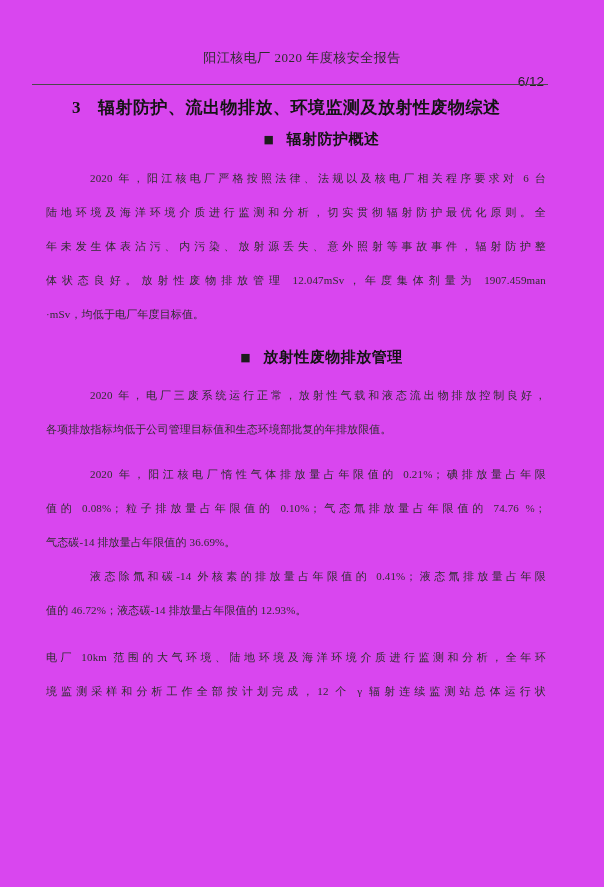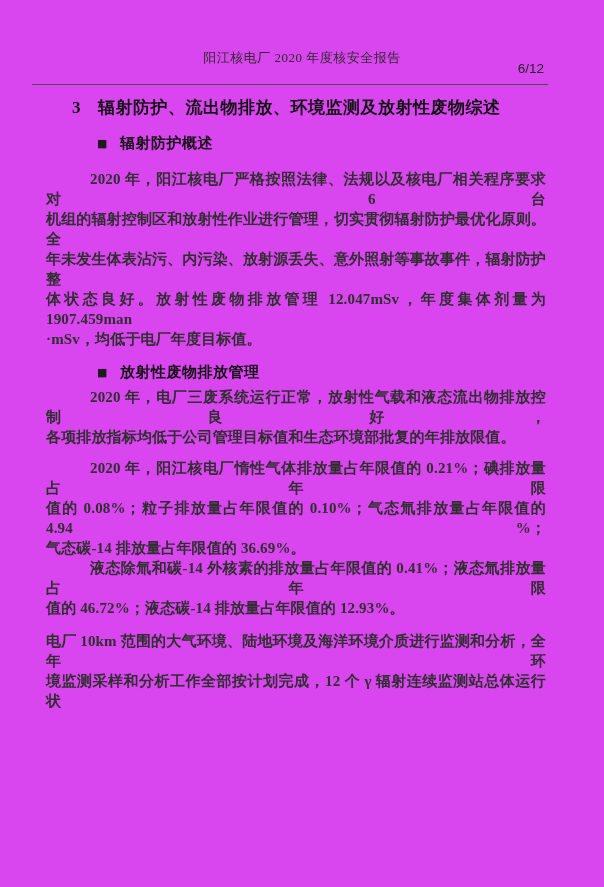--- a/index.html
+++ b/index.html
@@ -13,58 +13,58 @@
     font-family:"Liberation Serif","DejaVu Serif",serif;
     overflow:hidden;
     box-shadow:0 0 4px rgba(0,0,0,.15);
   }
   .header-title {
     position:absolute; top:49px; left:0; right:0;
     text-align:center;
     font-size:13px; color:#2c2c2c; letter-spacing:.5px;
   }
   .page-number {
-    position:absolute; top:61px; right:60px;
+    position:absolute; top:74px; right:60px;
     font-size:13.5px; color:#222;
     font-family:"Liberation Sans","DejaVu Sans",sans-serif;
   }
   .rule {
     position:absolute; top:84px; left:32px; width:516px;
     border-top:1.5px solid #4a4a4a;
   }
   .content {
     position:absolute; top:85px; left:46px; width:500px;
   }
   .section-heading {
     padding-left:26px;
     font-size:17px; font-weight:bold; color:#141414;
     line-height:20px; letter-spacing:.5px;
   }
   .section-heading .sec-num { margin-right:17px; }
   .subsection-heading {
     padding-left:51px;
     font-size:15px; font-weight:bold; color:#141414;
-    line-height:26px; letter-spacing:.5px;
+    line-height:18px; letter-spacing:.5px;text-align:center;
   }
   .bullet {
     display:inline-block;
     font-family:"DejaVu Sans",sans-serif;
     font-size:11px; margin-right:12px; color:#1c1c1c;
     transform:translateY(-1px);
   }
   .para { margin:0; }
   .line {
-    font-size:15px; line-height:20px;
-    letter-spacing:.15px; color:#2f2f2f;font-weight:bold;
+    font-size:11px; line-height:34px;
+    letter-spacing:.15px; color:#2f2f2f;
   }
   .line.fill { text-align:justify; text-align-last:justify; }
   .line.first { text-indent:44px; }
   .mt13{margin-top:13px}.mt12{margin-top:12px}.mt11{margin-top:11px}
-  .mt10{}.mt9{margin-top:0}
-  .mt3{margin-top:3px}.mt2{margin-top:10px}
+  .mt10{margin-top:10px}.mt9{margin-top:0}
+  .mt3{margin-top:3px}.mt2{margin-top:17px}
 </style>
 </head>
 <body>
 
 <div class="page">
 
   <div class="header-title">阳江核电厂 2020 年度核安全报告</div>
   <div class="page-number">6/12</div>
   <div class="rule"></div>
 
@@ -72,36 +72,36 @@
 
     <div class="section-heading mt13">
       <span class="sec-num">3</span><span>辐射防护、流出物排放、环境监测及放射性废物综述</span>
     </div>
 
     <div class="subsection-heading mt12">
       <span class="bullet">■</span><span>辐射防护概述</span>
     </div>
     <div class="para mt11">
       <div class="line first fill">2020 年，阳江核电厂严格按照法律、法规以及核电厂相关程序要求对 6 台</div>
-      <div class="line fill">机组的辐射控制区和放射性作业进行管理，切实贯彻辐射防护最优化原则。全</div>
+      <div class="line fill">陆地环境及海洋环境介质进行监测和分析，切实贯彻辐射防护最优化原则。全</div>
       <div class="line fill">年未发生体表沾污、内污染、放射源丢失、意外照射等事故事件，辐射防护整</div>
       <div class="line fill">体状态良好。放射性废物排放管理 12.047mSv，年度集体剂量为 1907.459man</div>
       <div class="line">·mSv，均低于电厂年度目标值。</div>
     </div>
 
     <div class="subsection-heading mt2">
       <span class="bullet">■</span><span>放射性废物排放管理</span>
     </div>
     <div class="para mt10">
       <div class="line first fill">2020 年，电厂三废系统运行正常，放射性气载和液态流出物排放控制良好，</div>
       <div class="line">各项排放指标均低于公司管理目标值和生态环境部批复的年排放限值。</div>
     </div>
     <div class="para mt11">
       <div class="line first fill">2020 年，阳江核电厂惰性气体排放量占年限值的 0.21%；碘排放量占年限</div>
-      <div class="line fill">值的 0.08%；粒子排放量占年限值的 0.10%；气态氚排放量占年限值的 4.94 %；</div>
+      <div class="line fill">值的 0.08%；粒子排放量占年限值的 0.10%；气态氚排放量占年限值的 74.76 %；</div>
       <div class="line">气态碳-14 排放量占年限值的 36.69%。</div>
     </div>
     <div class="para mt9">
       <div class="line first fill">液态除氚和碳-14 外核素的排放量占年限值的 0.41%；液态氚排放量占年限</div>
       <div class="line">值的 46.72%；液态碳-14 排放量占年限值的 12.93%。</div>
     </div>
 
     <div class="para mt13">
       <div class="line fill">电厂 10km 范围的大气环境、陆地环境及海洋环境介质进行监测和分析，全年环</div>
       <div class="line fill">境监测采样和分析工作全部按计划完成，12 个 γ 辐射连续监测站总体运行状</div>

